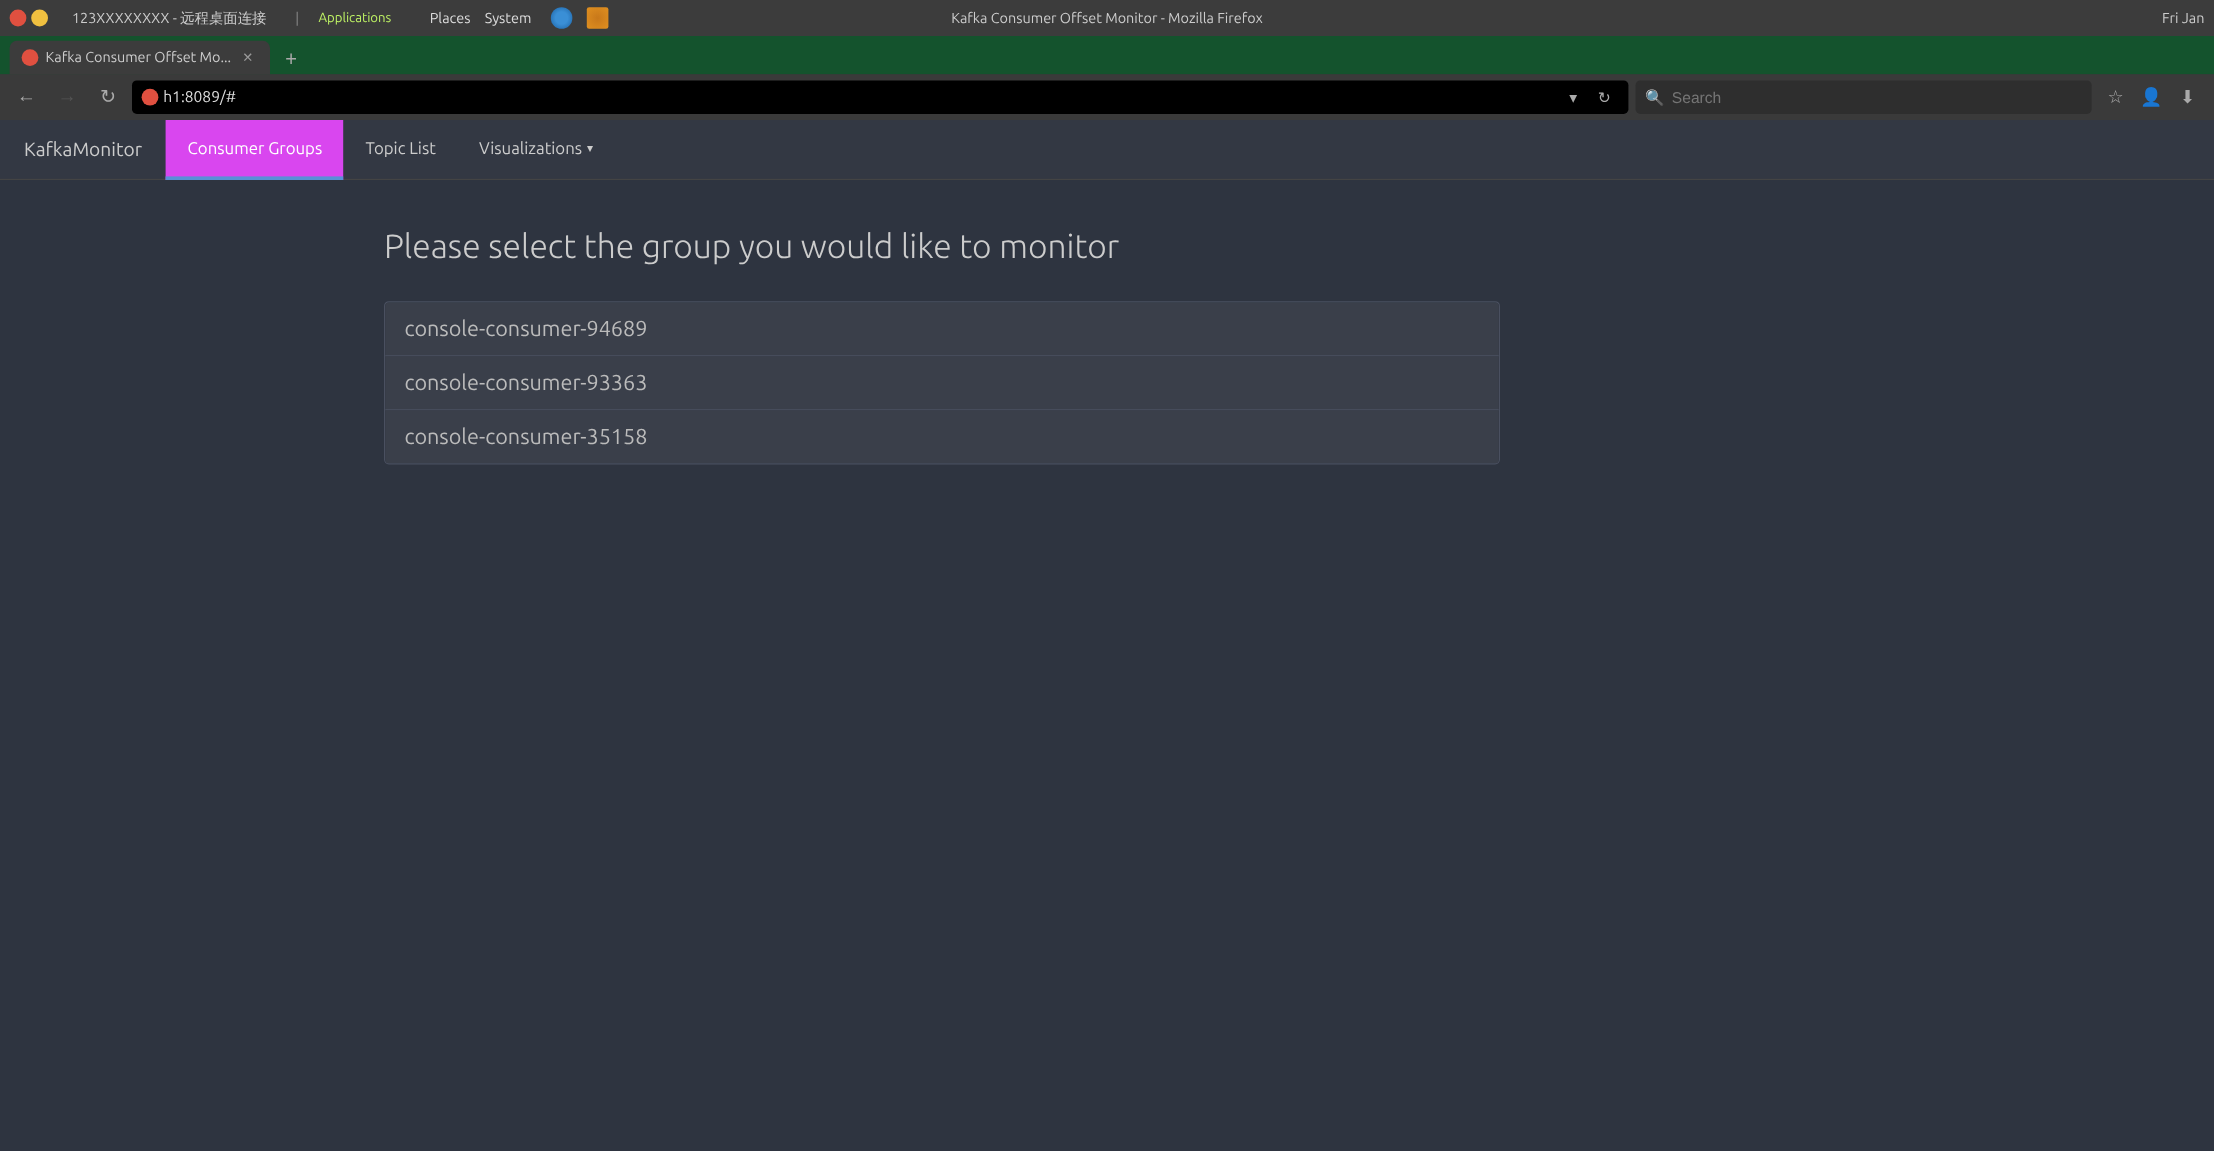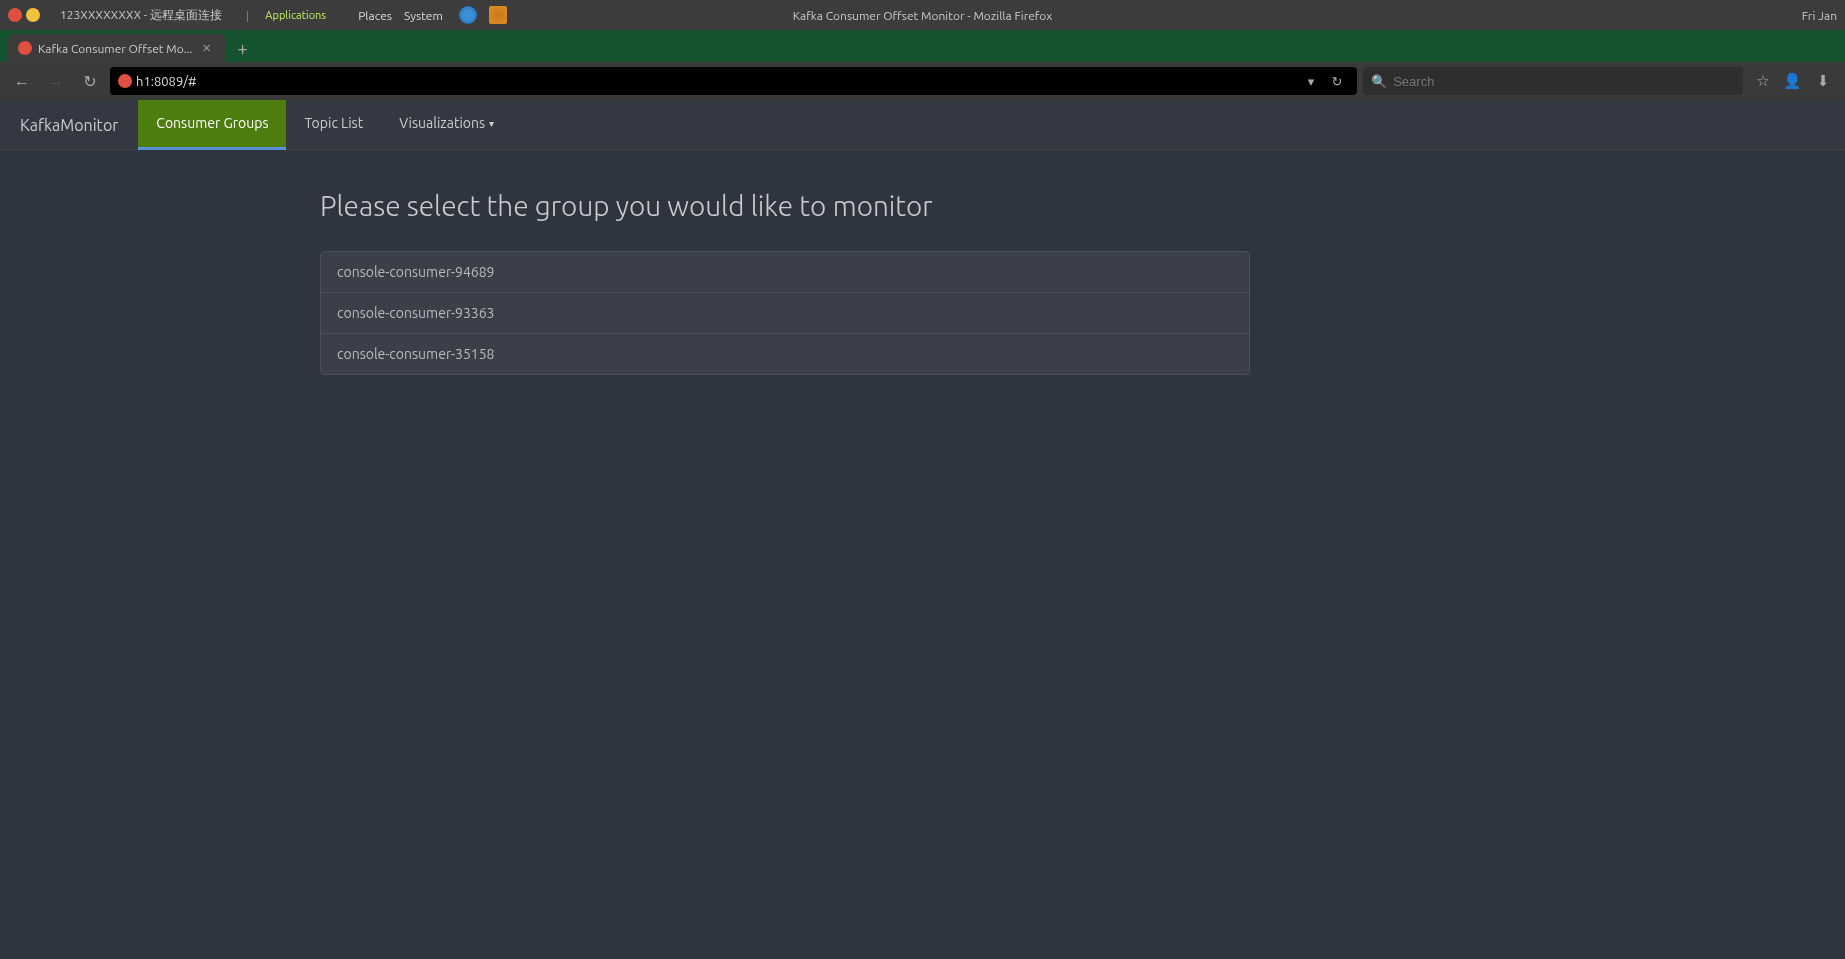--- a/index.html
+++ b/index.html
@@ -214,21 +214,21 @@
       height: 50px;
       display: flex;
       align-items: center;
       padding: 0 18px;
       color: #ccc;
       font-size: 14px;
       cursor: pointer;
       border-bottom: 3px solid transparent;
     }
     .kafka-nav-item.active {
-      background: #4d7c0f;
+      background: #d946ef;
       border-bottom: 3px solid #5a8fd6;
       color: #fff;
     }
     .kafka-nav-dropdown {
       display: flex;
       align-items: center;
       gap: 4px;
     }
     .dropdown-arrow { font-size: 10px; }
 
@@ -248,21 +248,21 @@
       margin-left: 300px;
       margin-right: 20px;
       max-width: 930px;
       border: 1px solid #4a5060;
       border-radius: 4px;
       overflow: hidden;
     }
     .group-item {
       padding: 12px 16px;
       color: #bbb;
-      font-size: 14px;
+      font-size: 18px;
       border-bottom: 1px solid #4a5060;
       background: #3a3f4a;
       cursor: pointer;
     }
     .group-item:last-child { border-bottom: none; }
   </style>
 </head>
 <body>
 
 <div class="os-topbar">

